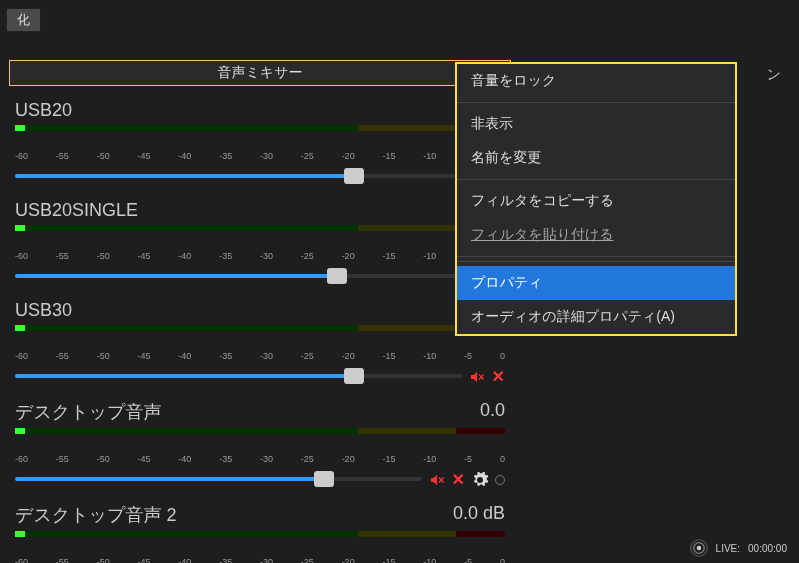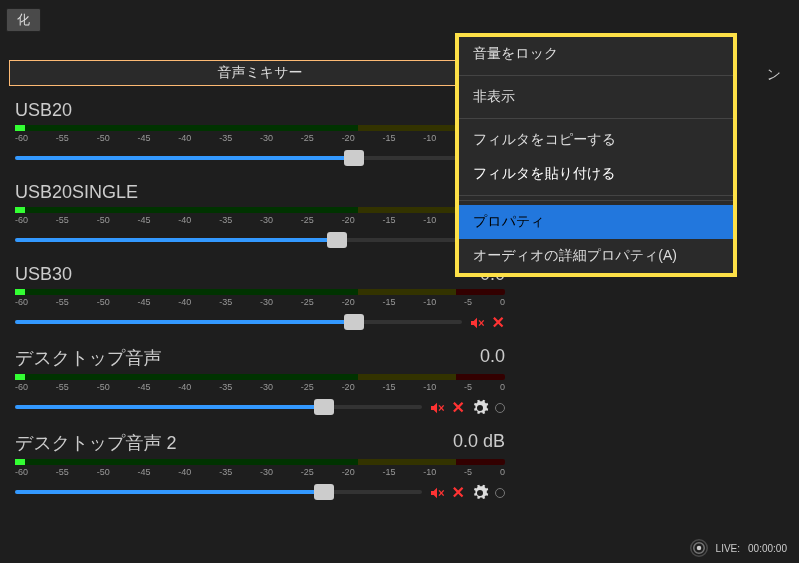--- a/index.html
+++ b/index.html
@@ -8,34 +8,34 @@
 .titlebar-btn { background: #4a4a4a; border: 1px solid #222; padding: 2px 10px; border-radius: 2px; font-size: 13px; }
 .mixer-panel { position: absolute; left: 9px; top: 60px; width: 502px; }
 .panel-header { background: #2a2a2a; border: 1px solid #fdba74; text-align: center; font-size: 14px; padding: 3px 0; font-family: Liberation Mono, monospace; }
 .channel { margin-top: 14px; padding: 0 6px; }
 .ch-top { display: flex; justify-content: space-between; font-size: 18px; color: #ccc; }
 .meter-bg { position: relative; height: 6px; margin-top: 4px; border-radius: 2px;
   background: linear-gradient(to right, #003300 0%, #003300 70%, #333300 70%, #333300 90%, #330000 90%, #330000 100%); }
 .meter-fill { position: absolute; left: 0; top: 0; height: 6px; width: 2%;
   background: linear-gradient(to right, #33ff33 0%, #33ff33 70%, #ffff33 70%, #ffff33 90%, #ff3333 90%, #ff3333 100%);
   background-size: 490px 6px; }
-.ticks { display: flex; justify-content: space-between; font-size: 9px; color: #999; margin-top: 2px; }
+.ticks { display: flex; justify-content: space-between; font-size: 9px; color: #999; margin-top: 20px; }
 .row2 { display: flex; align-items: center; margin-top: 6px; gap: 6px; }
 .slider { flex: 1; height: 6px; position: relative; }
 .slider-track { height: 4px; background: #333; border-radius: 2px; }
 .slider-fill { position: absolute; top: 0; height: 4px; background: #3399ff; border-radius: 2px; }
 .slider-thumb { position: absolute; top: -6px; width: 20px; height: 16px; background: #ccc; border-radius: 3px; transform: translateX(-50%); }
 .spk { width: 18px; height: 16px; }
 .x-btn { color: #ff3333; font-size: 16px; font-weight: bold; cursor: pointer; }
 .gear { width: 18px; height: 18px; }
 .dot { width: 10px; height: 10px; border: 1px solid #777; border-radius: 50%; }
-.context-menu { position: absolute; left: 455px; top: 33px; width: 282px; background: #2a2a2a; border: 4px solid #fde047; font-size: 14px; }
+.context-menu { position: absolute; left: 455px; top: 62px; width: 282px; background: #2a2a2a; border: 2px solid #fde047; font-size: 14px; }
 .cm-item { padding: 8px 14px; cursor: pointer; }
-.cm-item.disabled { color: #ffffff; }
-.cm-item.highlight { background: #2277dd; color: #000000; }
+.cm-item.disabled { color: #a3a3a3; text-decoration: underline; }
+.cm-item.highlight { background: #2277dd; color: #ffffff; }
 .cm-sep { height: 1px; background: #444; margin: 4px 0; }
 .status { position: absolute; right: 12px; bottom: 6px; display: flex; align-items: center; gap: 8px; font-size: 10px; color: #ccc; }
 .live-dot { width: 18px; height: 18px; }
 .truncated { position: absolute; right: 18px; top: 66px; font-size: 14px; color: #ccc; }
 </style>
 </head>
 <body>
 
 <div class="titlebar">
   <span class="titlebar-btn">化</span>
@@ -239,20 +239,21 @@
       </div>
     </div>
 </div>
 
 <span class="truncated">ン</span>
 
 <div class="context-menu" id="ctx">
     <div class="cm-item">音量をロック</div>
     <div class="cm-sep"></div>
     <div class="cm-item">非表示</div>
+    <div class="cm-item">名前を変更</div>
     <div class="cm-sep"></div>
     <div class="cm-item">フィルタをコピーする</div>
     <div class="cm-item disabled">フィルタを貼り付ける</div>
     <div class="cm-sep"></div>
     <div class="cm-sep"></div>
     <div class="cm-item highlight">プロパティ</div>
     <div class="cm-item">オーディオの詳細プロパティ(A)</div>
   </div>
 
 <div class="status">

